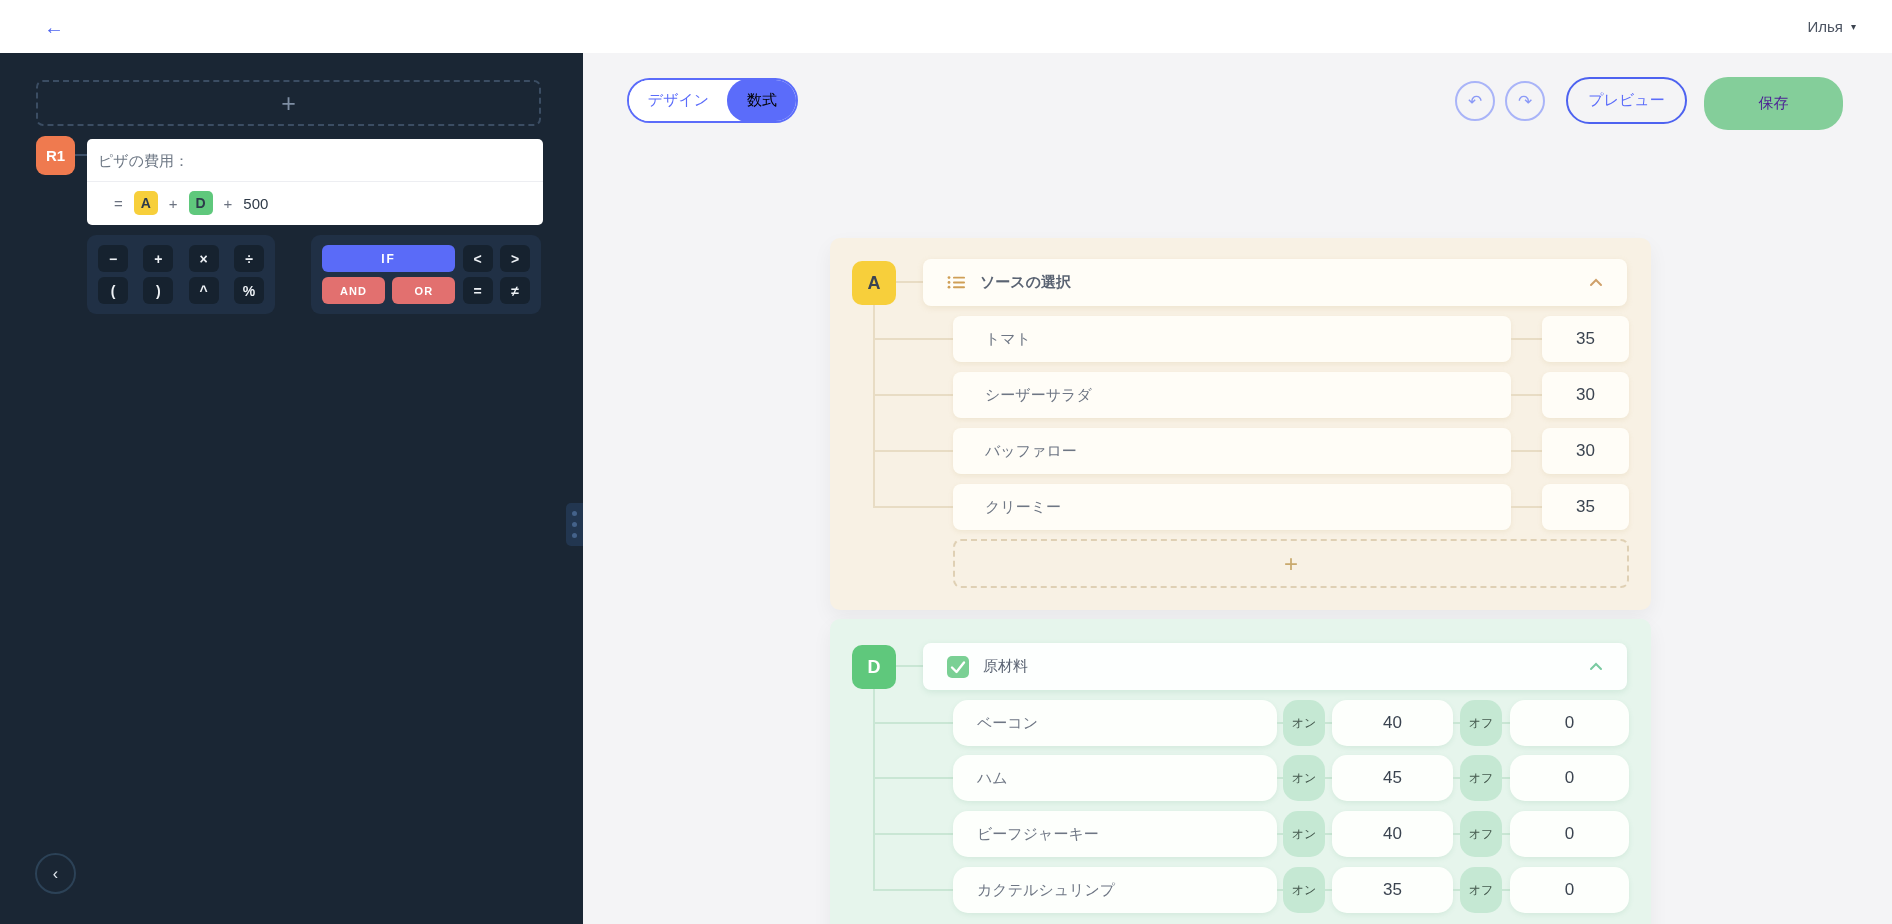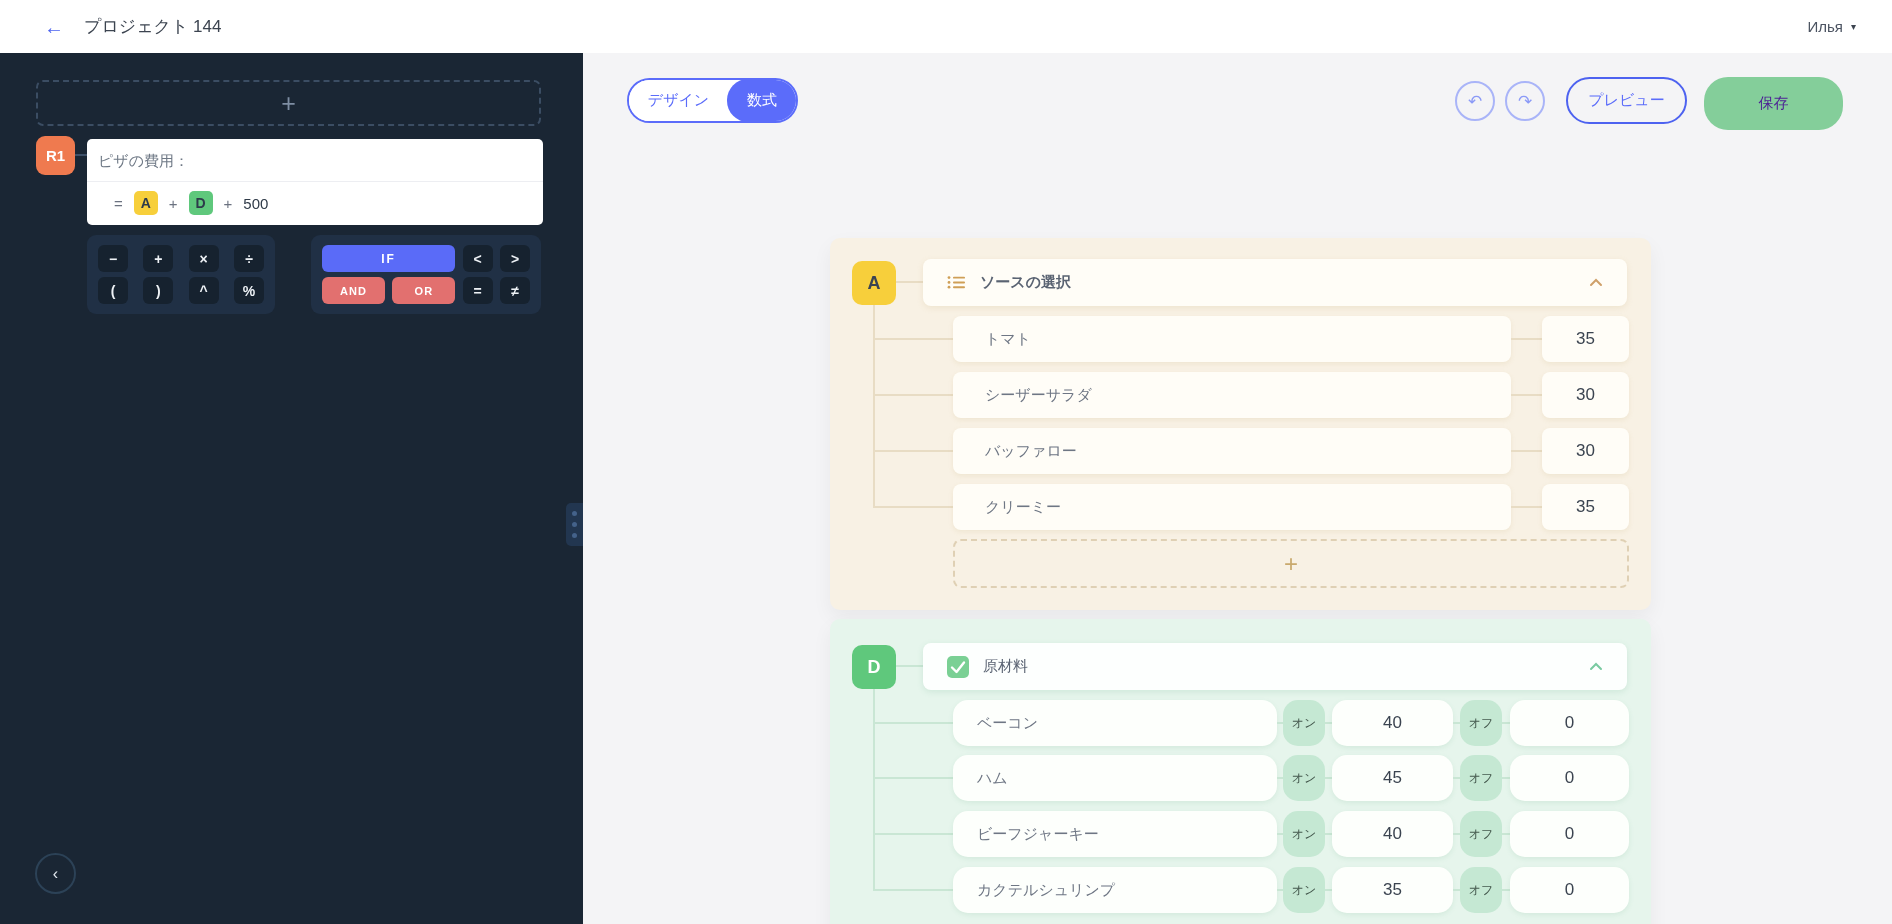--- a/index.html
+++ b/index.html
@@ -37,21 +37,21 @@
 
   .drag-handle { position:absolute; left:566px; top:450px; width:17px; height:43px; background:#223650; border-radius:5px 0 0 5px; display:flex; flex-direction:column; align-items:center; justify-content:center; gap:6px; cursor:grab; }
   .drag-dot { width:5px; height:5px; border-radius:50%; background:#44628a; }
 
   .collapse-btn { position:absolute; left:35px; top:800px; width:41px; height:41px; border-radius:50%; border:2px solid #2c4257; background:transparent; color:#e4eaf1; font-size:16px; cursor:pointer; display:flex; align-items:center; justify-content:center; }
 
   
   .tabs { position:absolute; left:627px; top:78px; height:45px; display:flex; border:2px solid #5b6cfa; border-radius:23px; overflow:hidden; background:#ffffff; }
   .tab { height:41px; display:flex; align-items:center; justify-content:center; font-size:15px; cursor:pointer; }
   .tab-design { width:99px; background:#ffffff; color:#5b6cfa; }
-  .tab-formula { width:70px; background:#5b6cfa; color:#ffffff; border-radius:21px; margin:-1px; height:43px; }
+  .tab-formula { width:70px; background:#5b6cfa; color:#000000; border-radius:21px; margin:-1px; height:43px; }
   .undo-btn,.redo-btn { position:absolute; top:81px; width:40px; height:40px; border-radius:50%; border:2px solid #a9b4f8; background:transparent; color:#8b9af7; font-size:17px; cursor:pointer; display:flex; align-items:center; justify-content:center; }
   .undo-btn { left:1455px; }
   .redo-btn { left:1505px; }
   .preview-btn { position:absolute; left:1566px; top:77px; width:121px; height:47px; border-radius:24px; border:2px solid #4d62f0; background:transparent; color:#5b6cfa; font-size:15px; cursor:pointer; }
   .save-btn { position:absolute; left:1704px; top:77px; width:139px; height:53px; border-radius:24px; border:none; background:#84ce9a; color:#4c1d95; font-size:15px; cursor:pointer; }
 
   
   .card { position:absolute; left:830px; width:821px; border-radius:10px; box-shadow:0 8px 20px rgba(0,0,0,.05); }
   .card-a { top:238px; height:372px; background:#f8f1e4; }
   .card-d { top:619px; height:330px; background:#e6f5ec; }
@@ -85,21 +85,20 @@
   .add-row { position:absolute; left:123px; top:301px; width:676px; height:49px; background:transparent; border:2px dashed #dfd0b4; border-radius:8px; color:#c9a96d; font-size:24px; font-weight:300; cursor:pointer; }
   .checkbox-icon { width:22px; height:22px; }
 </style>
 </head>
 <body>
 
 <div class="frame">
 
   <header class="topbar">
     <button class="back-btn"><span>←</span></button>
-    <div class="project-title">プロジェクト 144</div>
     <div class="user-menu">
       <span>Илья</span>
       <span class="user-caret">▾</span>
     </div>
   </header>
 
   <aside class="sidebar">
     <button class="add-node">+</button>
 
     <div class="node-badge">R1</div>

